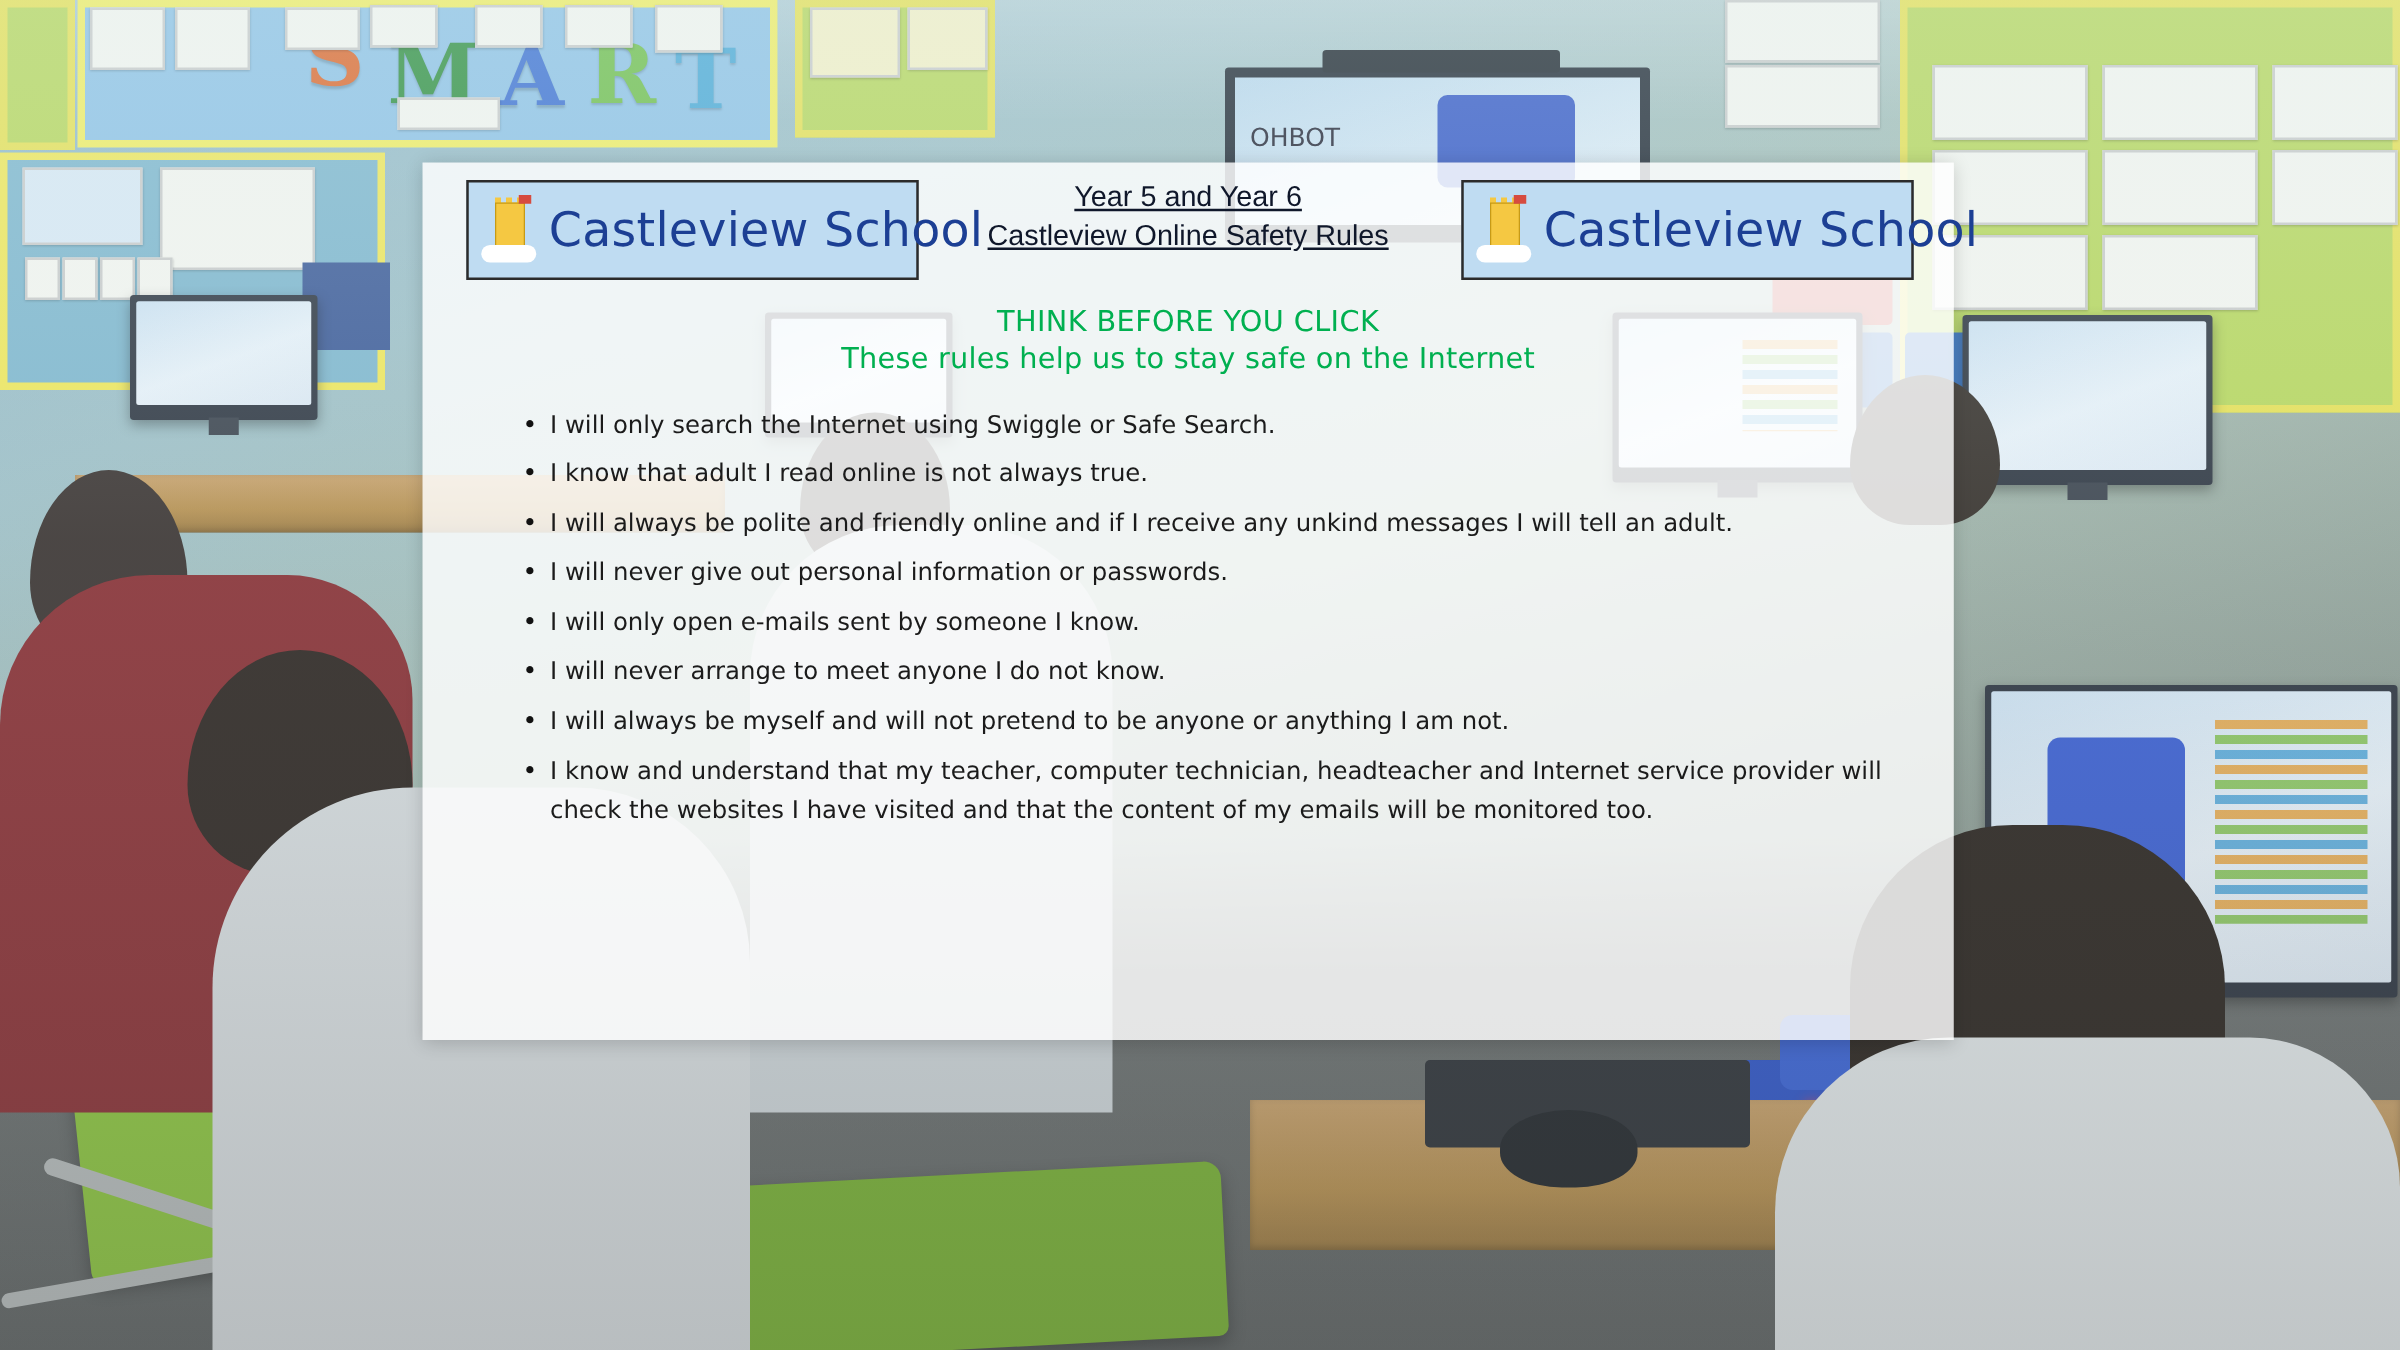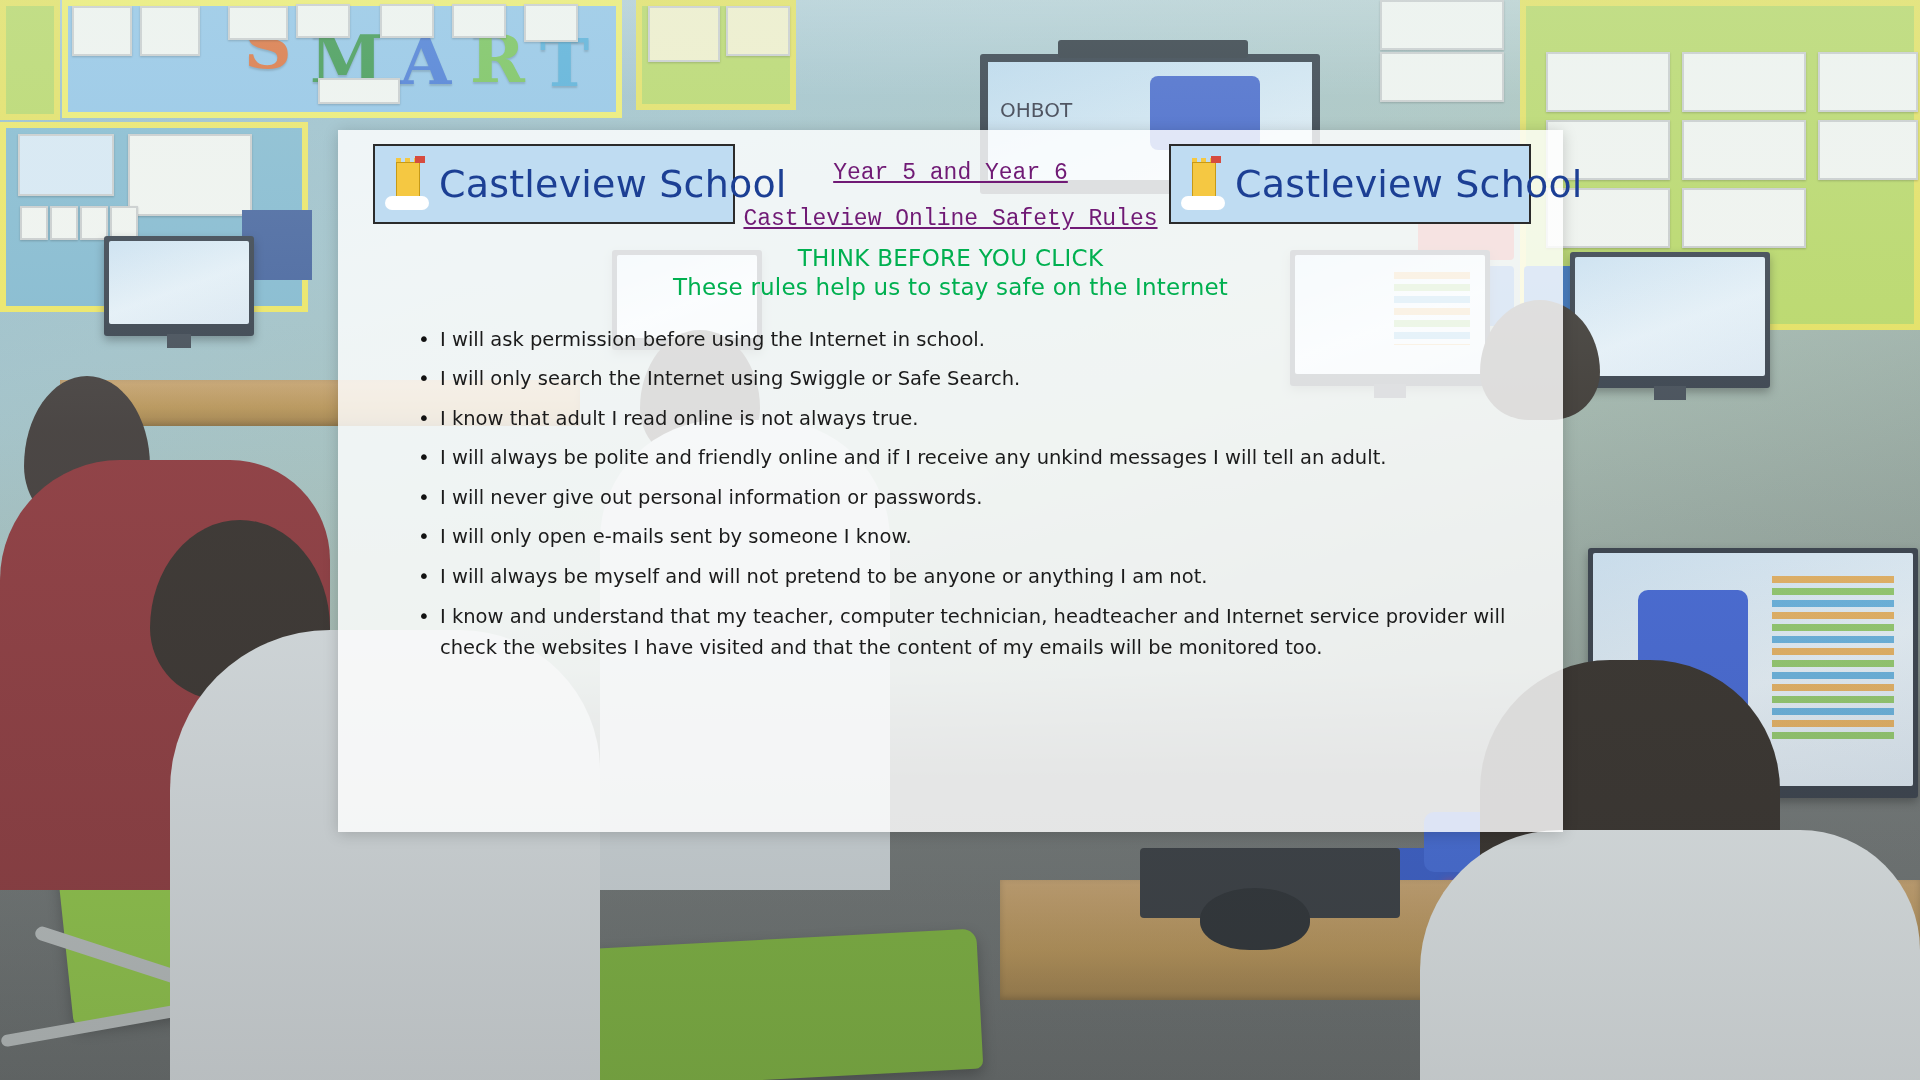--- a/index.html
+++ b/index.html
@@ -218,25 +218,25 @@
 
   .title-block {
     position: absolute;
     left: 50%;
     transform: translateX(-50%);
     top: 10px;
     text-align: center;
     width: 520px;
   }
   .title-line {
-    font-family: Liberation Mono, monospace;
+    font-family: Liberation Sans, sans-serif;
     font-size: 23px;
-    color: #701a75;
+    color: #0f172a;
     text-decoration: underline;
-    margin: 20px 0;
+    margin: 4px 0;
     font-weight: 500;
   }
 
   .subtitle {
     text-align: center;
     font-family: "DejaVu Sans", sans-serif;
     color: #00b050;
     font-size: 23px;
     line-height: 1.25;
     margin-top: 4px;
@@ -414,24 +414,24 @@
         <div class="logo-text">Castleview School</div>
       </div>
     </div>
 
     <div class="subtitle">
       <div class="line1">THINK BEFORE YOU CLICK</div>
       <div class="line2">These rules help us to stay safe on the Internet</div>
     </div>
 
     <ul class="rules">
-      <li>I will ask permission before using the Internet in school.</li>
       <li>I will only search the Internet using Swiggle or Safe Search.</li>
       <li>I know that adult I read online is not always true.</li>
       <li>I will always be polite and friendly online and if I receive any unkind messages I will tell an adult.</li>
       <li>I will never give out personal information or passwords.</li>
       <li>I will only open e-mails sent by someone I know.</li>
+      <li>I will never arrange to meet anyone I do not know.</li>
       <li>I will always be myself and will not pretend to be anyone or anything I am not.</li>
       <li>I know and understand that my teacher, computer technician, headteacher and Internet service provider will check the websites I have visited and that the content of my emails will be monitored too.</li>
     </ul>
 
   </div>
 </div>
 
 </body></html>

